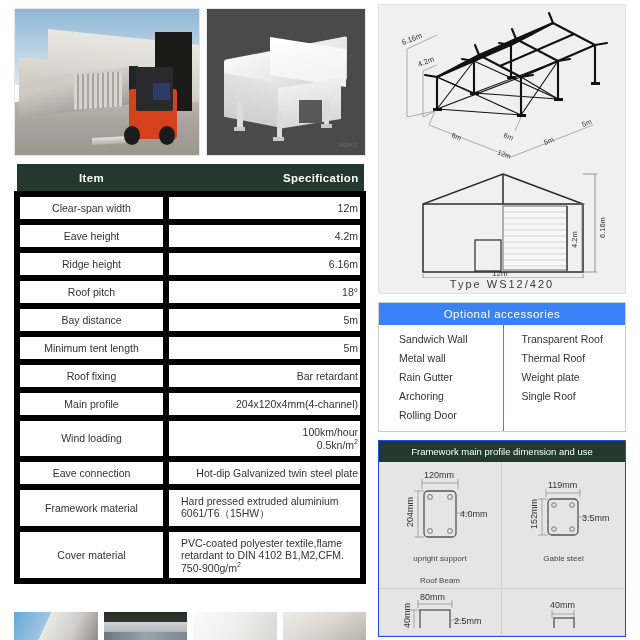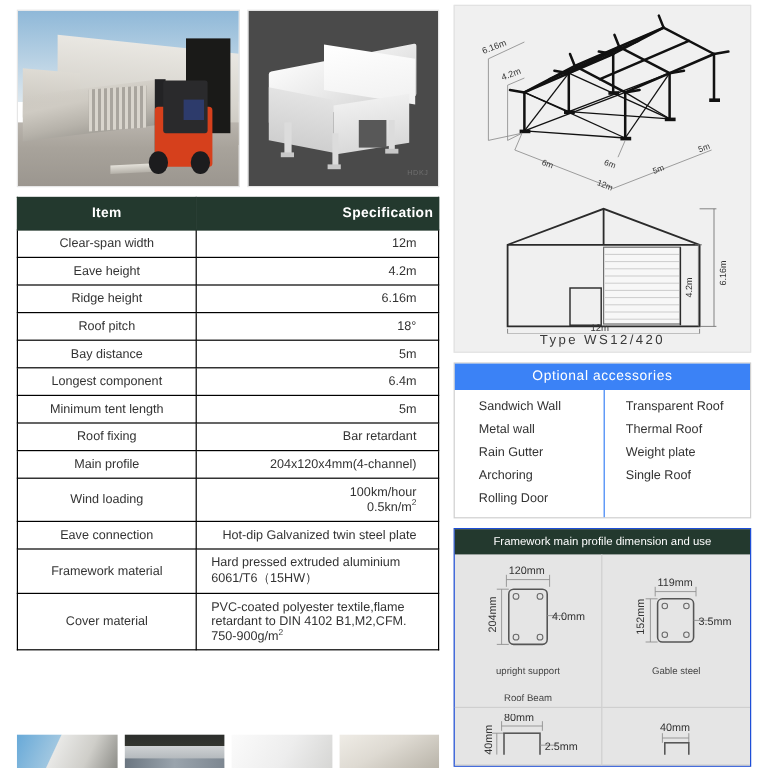--- a/index.html
+++ b/index.html
@@ -156,24 +156,24 @@
   .spec-table th {
     background: #23392e;
     color: #ffffff;
     font-size: 11.5px;
     font-weight: bold;
     padding: 7px 4px;
     border: 1px solid #23392e;
     letter-spacing: .3px;
   }
   .spec-table td {
-    border: 1px solid #000000;
+    border: 6px solid #000000;
     font-size: 10.5px;
     color: #333333;
-    padding: 5px 18px;
+    padding: 5px 2px;
     vertical-align: middle;
   }
   .col-item  { width: 140px; text-align: center; }
   .col-spec  { text-align: right; }
   td.col-spec.left-al { text-align: left; padding-left: 12px; }
   .spec-table sup { font-size: 7px; }
 
   
   .thumb-row {
     position: absolute;
@@ -321,24 +321,20 @@
         <td class="col-item">Ridge height</td>
         <td class="col-spec">6.16m</td>
       </tr>
       <tr>
         <td class="col-item">Roof pitch</td>
         <td class="col-spec">18°</td>
       </tr>
       <tr>
         <td class="col-item">Bay distance</td>
         <td class="col-spec">5m</td>
-      </tr>
-      <tr>
-        <td class="col-item">Longest component</td>
-        <td class="col-spec">6.4m</td>
       </tr>
       <tr>
         <td class="col-item">Minimum tent length</td>
         <td class="col-spec">5m</td>
       </tr>
       <tr>
         <td class="col-item">Roof  fixing</td>
         <td class="col-spec">Bar retardant</td>
       </tr>
       <tr>

